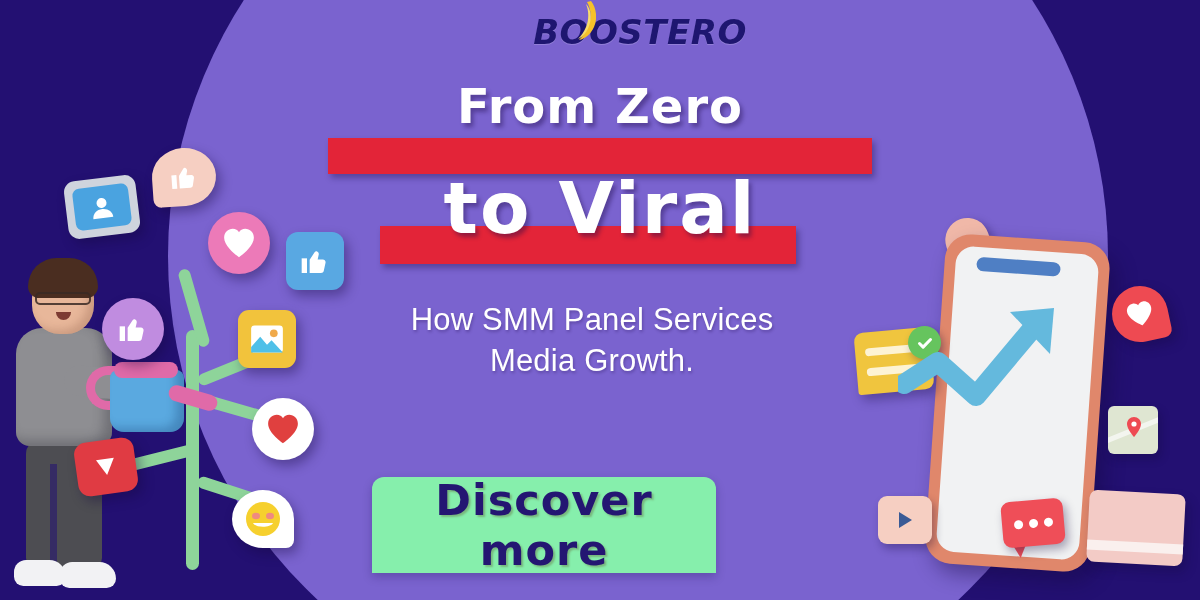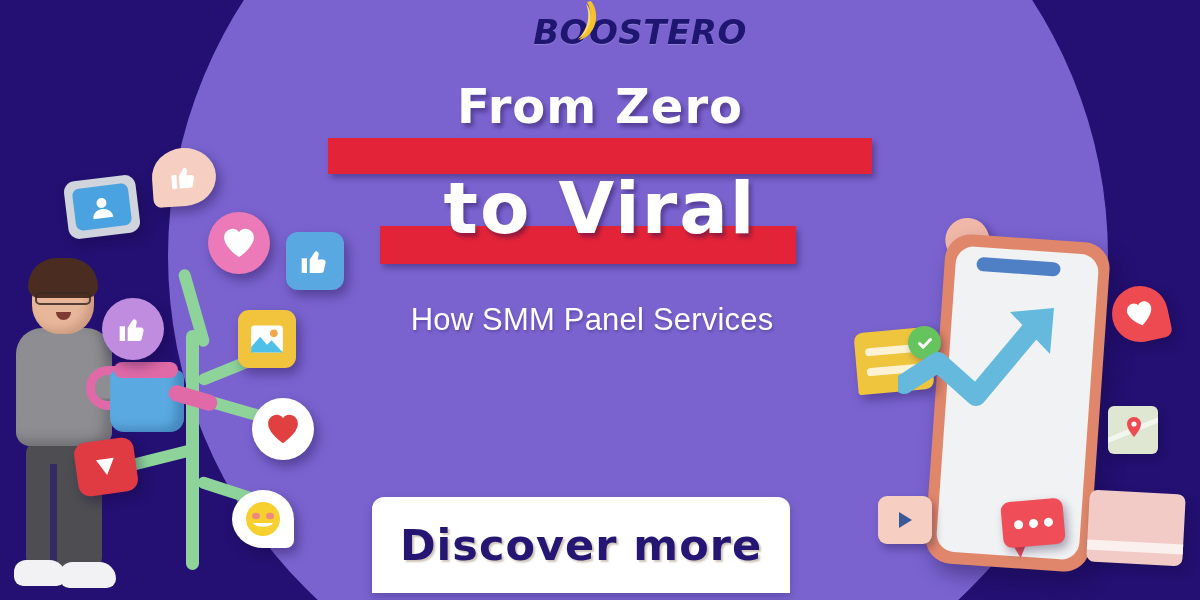--- a/index.html
+++ b/index.html
@@ -63,26 +63,25 @@
     font-family:"Liberation Sans", sans-serif;
     font-size:31px; line-height:1.32; font-weight:400;
     color:#ffffff; letter-spacing:.2px;
     text-shadow:1px 2px 3px rgba(30,10,70,.30);
   }
   .subhead span { display:block; }
 
   
   .cta {
     position:absolute; left:372px; top:477px;
-    width:418px; height:96px;
-    background:#ffffff; border:none; border-radius:12px 12px 0 0;
+    width:344px; height:96px;
+    background:#86efac; border:none; border-radius:12px 12px 0 0;
     z-index:35; cursor:pointer;
     display:flex; align-items:center; justify-content:center;
     box-shadow:0 4px 10px rgba(25,10,70,.25);
-    margin-top:20px;
   }
   .cta-label {
     font-family:"DejaVu Sans", sans-serif;
     font-weight:bold; font-size:43px; letter-spacing:1px;
     color:#241672; text-shadow:2px 2px 2px rgba(90,60,20,.30);
   }
 
   
   .left-art { position:absolute; left:0; top:0; width:340px; height:600px; z-index:20; }
 
@@ -472,19 +471,20 @@
       <span class="hl-text">From Zero</span>
     </div>
     <div class="hl-row second">
       <div class="hl-bar two"></div>
       <span class="hl-text second">to Viral</span>
     </div>
   </div>
 
   <div class="subhead">
     <span>How SMM Panel Services</span>
+    <span>Media Growth.</span>
   </div>
 
   <button class="cta">
     <span class="cta-label">Discover more</span>
   </button>
 
 </div>
 
 </body></html>

